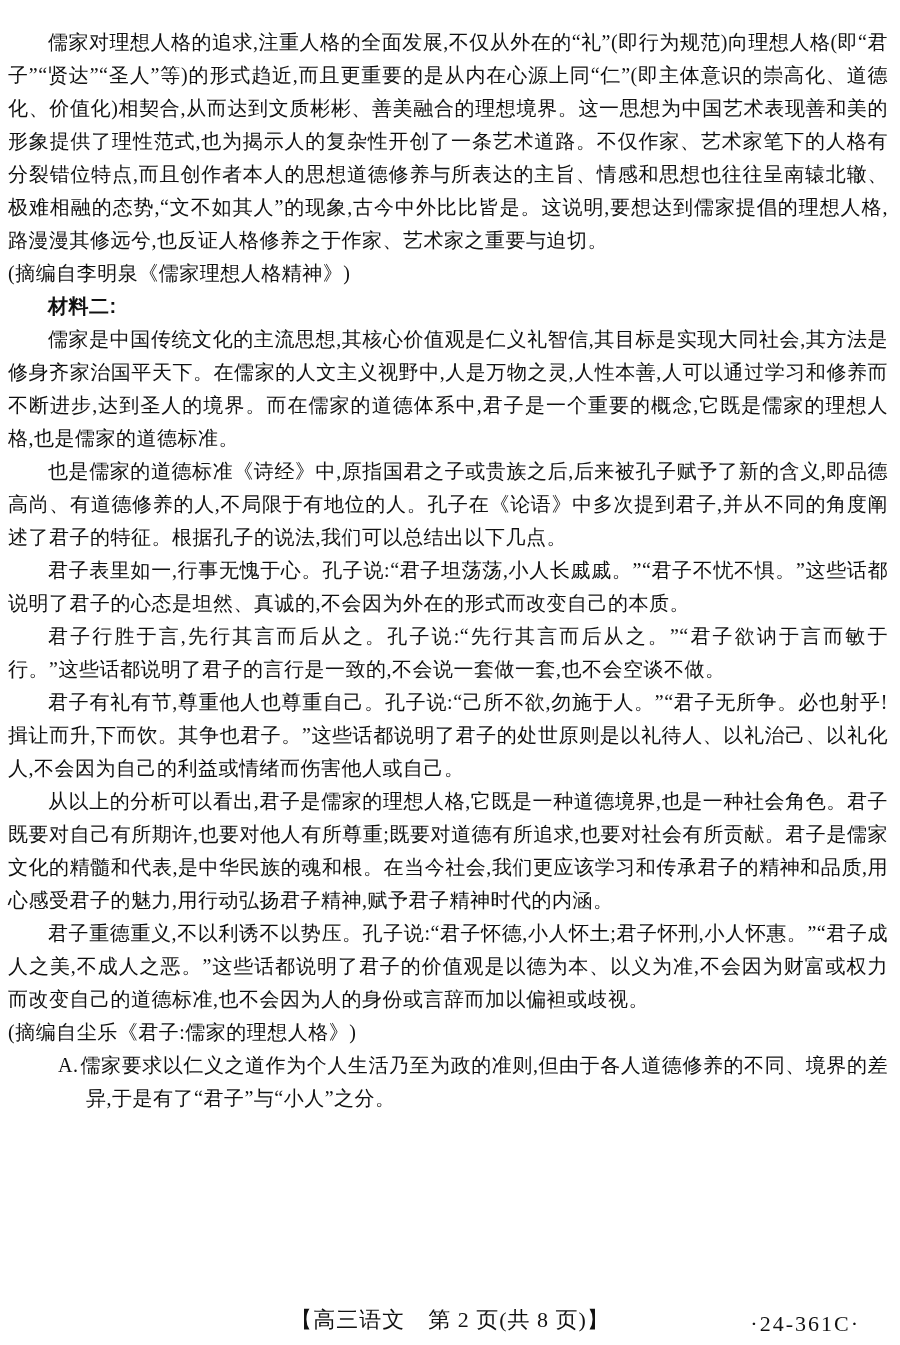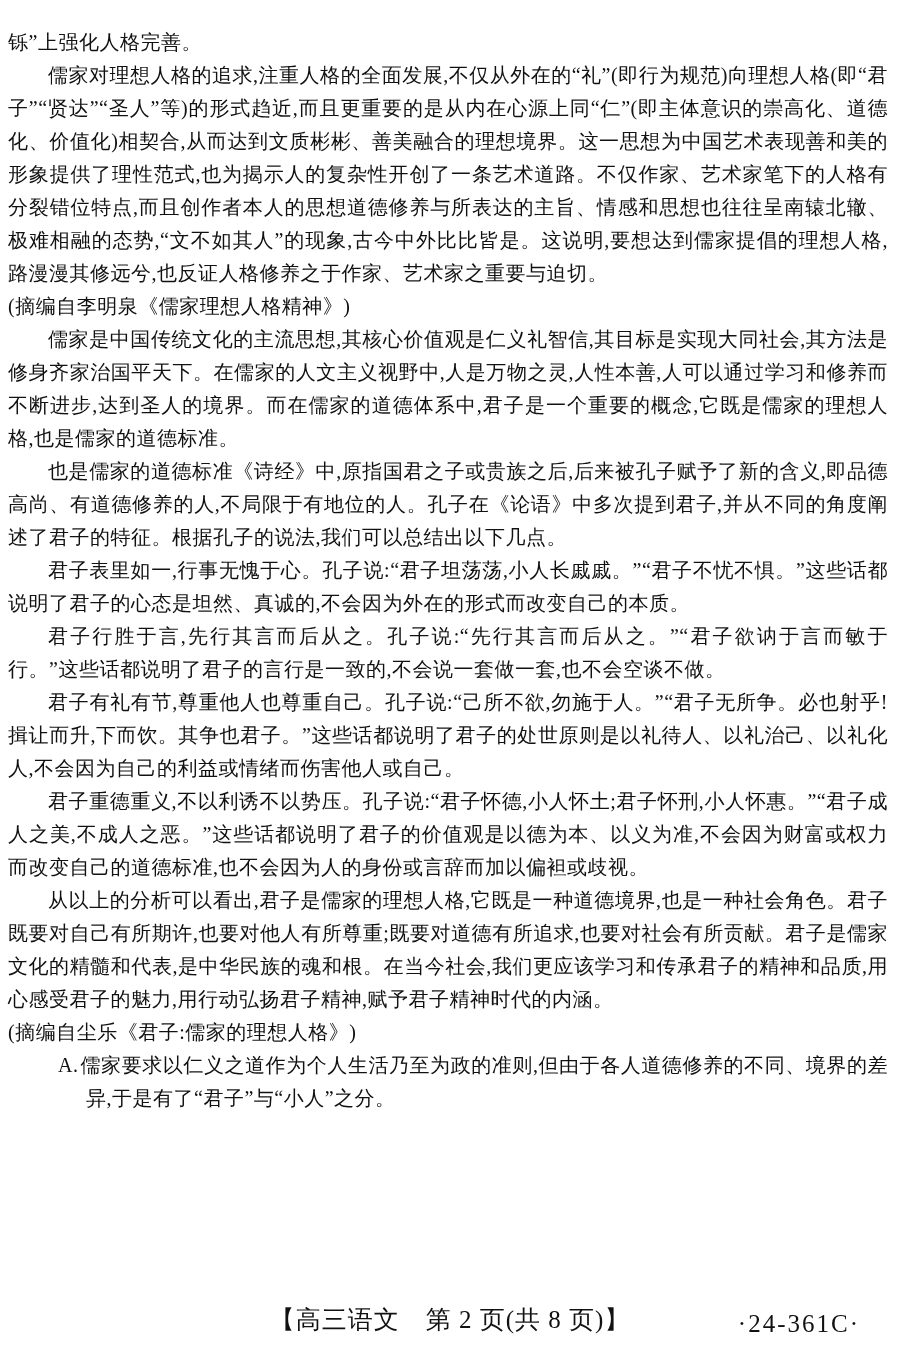--- a/index.html
+++ b/index.html
@@ -46,21 +46,21 @@
     padding-left: 78px;
     text-indent: -28px;
   }
   .option .opt-label { padding-right: 2px; }
   .page-footer {
     position: absolute;
     left: 0;
     bottom: 12px;
     width: 100%;
     height: 26px;
-    font-size: 25px;
+    font-size: 22px;
     line-height: 26px;
   }
   .footer-center {
     position: absolute;
     left: 0;
     width: 100%;
     text-align: center;
     letter-spacing: 1px;
   }
   .footer-right {
@@ -69,34 +69,34 @@
     top: 4px;
     font-family: "Liberation Serif", "DejaVu Serif", serif;
     letter-spacing: 2px;
   }
 </style>
 </head>
 <body>
 
 <div class="page">
 
-  <p>铄”上强化人格完善。</p>
 
   <p class="indent">儒家对理想人格的追求,注重人格的全面发展,不仅从外在的“礼”(即行为规范)向理想人格(即“君子”“贤达”“圣人”等)的形式趋近,而且更重要的是从内在心源上同“仁”(即主体意识的崇高化、道德化、价值化)相契合,从而达到文质彬彬、善美融合的理想境界。这一思想为中国艺术表现善和美的形象提供了理性范式,也为揭示人的复杂性开创了一条艺术道路。不仅作家、艺术家笔下的人格有分裂错位特点,而且创作者本人的思想道德修养与所表达的主旨、情感和思想也往往呈南辕北辙、极难相融的态势,“文不如其人”的现象,古今中外比比皆是。这说明,要想达到儒家提倡的理想人格,路漫漫其修远兮,也反证人格修养之于作家、艺术家之重要与迫切。</p>
 
   <p class="attribution">(摘编自李明泉《儒家理想人格精神》)</p>
 
+  <p class="material-heading">材料二:</p>
 
   <p class="indent">儒家是中国传统文化的主流思想,其核心价值观是仁义礼智信,其目标是实现大同社会,其方法是修身齐家治国平天下。在儒家的人文主义视野中,人是万物之灵,人性本善,人可以通过学习和修养而不断进步,达到圣人的境界。而在儒家的道德体系中,君子是一个重要的概念,它既是儒家的理想人格,也是儒家的道德标准。</p>
   <p class="indent">也是儒家的道德标准《诗经》中,原指国君之子或贵族之后,后来被孔子赋予了新的含义,即品德高尚、有道德修养的人,不局限于有地位的人。孔子在《论语》中多次提到君子,并从不同的角度阐述了君子的特征。根据孔子的说法,我们可以总结出以下几点。</p>
   <p class="indent">君子表里如一,行事无愧于心。孔子说:“君子坦荡荡,小人长戚戚。”“君子不忧不惧。”这些话都说明了君子的心态是坦然、真诚的,不会因为外在的形式而改变自己的本质。</p>
   <p class="indent">君子行胜于言,先行其言而后从之。孔子说:“先行其言而后从之。”“君子欲讷于言而敏于行。”这些话都说明了君子的言行是一致的,不会说一套做一套,也不会空谈不做。</p>
   <p class="indent">君子有礼有节,尊重他人也尊重自己。孔子说:“己所不欲,勿施于人。”“君子无所争。必也射乎! 揖让而升,下而饮。其争也君子。”这些话都说明了君子的处世原则是以礼待人、以礼治己、以礼化人,不会因为自己的利益或情绪而伤害他人或自己。</p>
+  <p class="indent">从以上的分析可以看出,君子是儒家的理想人格,它既是一种道德境界,也是一种社会角色。君子既要对自己有所期许,也要对他人有所尊重;既要对道德有所追求,也要对社会有所贡献。君子是儒家文化的精髓和代表,是中华民族的魂和根。在当今社会,我们更应该学习和传承君子的精神和品质,用心感受君子的魅力,用行动弘扬君子精神,赋予君子精神时代的内涵。</p>
   <p class="indent">君子重德重义,不以利诱不以势压。孔子说:“君子怀德,小人怀土;君子怀刑,小人怀惠。”“君子成人之美,不成人之恶。”这些话都说明了君子的价值观是以德为本、以义为准,不会因为财富或权力而改变自己的道德标准,也不会因为人的身份或言辞而加以偏袒或歧视。</p>
-  <p class="indent">从以上的分析可以看出,君子是儒家的理想人格,它既是一种道德境界,也是一种社会角色。君子既要对自己有所期许,也要对他人有所尊重;既要对道德有所追求,也要对社会有所贡献。君子是儒家文化的精髓和代表,是中华民族的魂和根。在当今社会,我们更应该学习和传承君子的精神和品质,用心感受君子的魅力,用行动弘扬君子精神,赋予君子精神时代的内涵。</p>
 
   <p class="attribution">(摘编自尘乐《君子:儒家的理想人格》)</p>
 
 
   <p class="option">
     <span class="opt-label">A.</span><span>儒家要求以仁义之道作为个人生活乃至为政的准则,但由于各人道德修养的不同、境界的差异,于是有了“君子”与“小人”之分。</span>
   </p>
 
 
   <div class="page-footer">

